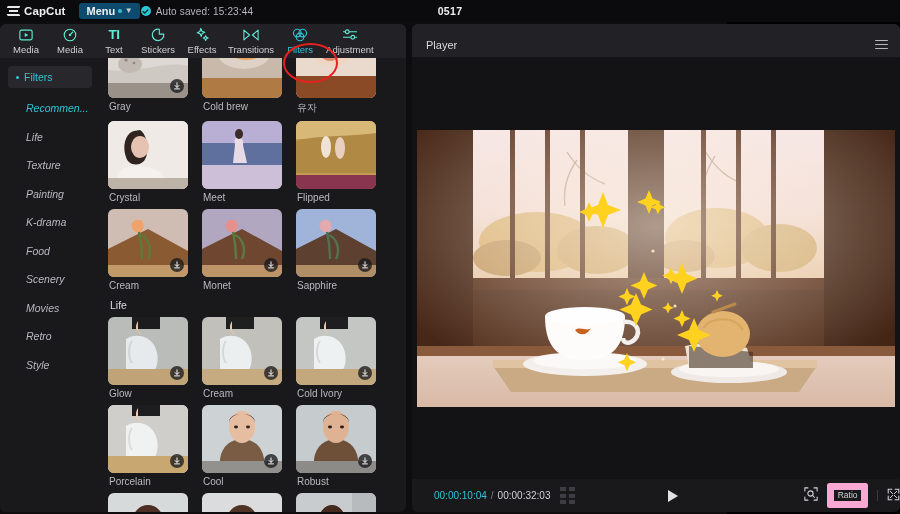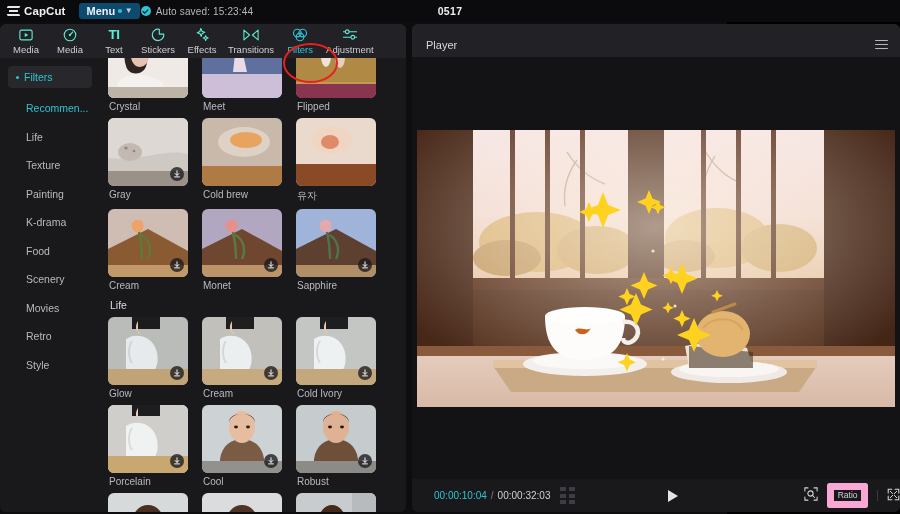--- a/index.html
+++ b/index.html
@@ -91,21 +91,21 @@
     background: #19191c; padding-top: 8px;
   }
   .cat-header {
     margin: 0 8px 6px 8px; height: 22px; background: #27272c; border-radius: 4px;
     display: flex; align-items: center; gap: 5px; padding-left: 8px;
   }
   .cat-header-dot { width: 3px; height: 3px; border-radius: 50%; background: #2ec4d4; }
   .cat-header-label { color: #2ec4d4; font-size: 10.5px; }
   .cat-item {
     height: 28.5px; display: flex; align-items: center; padding-left: 26px;
-    color: #b9b9c0; font-size: 10.5px; cursor: pointer;
+    color: #b9b9c0; font-size: 10.5px; cursor: pointer; font-style: italic;
   }
   .cat-item.active { color: #2ec4d4; }
 
   
   .grid-area {
     position: absolute; top: 34px; left: 100px; width: 306px; height: 454px;
     overflow: hidden; padding: 0 0 0 8px;
   }
   .grid-scroll { position: relative; margin-top: -28px; }
   .section-title { color: #dcdce2; font-size: 10.5px; margin: 8px 0 6px 2px; }
@@ -321,20 +321,66 @@
       <div class="cat-item">
           <span>Style</span>
         </div>
     </div>
 
     <div class="grid-area">
       <div class="grid-scroll">
 
         <div class="row">
           <div class="cell">
+            <div class="thumb">
+              <svg class="art" viewBox="0 0 80 68" preserveAspectRatio="none">
+                <rect width="80" height="68" fill="#cfc9c4"></rect>
+                <path d="M0 0 H80 V36 C58 30 30 44 0 40 Z" fill="#ddd8d3"></path>
+                <ellipse cx="22" cy="34" rx="12" ry="9" fill="#c2b9b2"></ellipse>
+                <circle cx="18" cy="30" r="1.6" fill="#8d837c"></circle>
+                <circle cx="26" cy="33" r="1.3" fill="#8d837c"></circle>
+                <rect y="53" width="80" height="15" fill="#9a9289"></rect>
+              </svg>
+              <span class="dl">
+                <svg width="8" height="8" viewBox="0 0 10 10">
+                    <path d="M5 1 V6.4 M2.6 4.4 L5 6.8 L7.4 4.4" stroke="#fff" stroke-width="1.2" fill="none" stroke-linecap="round" stroke-linejoin="round"></path>
+                    <path d="M2 8.6 H8" stroke="#fff" stroke-width="1.2" stroke-linecap="round"></path>
+                  </svg>
+              </span>
+            </div>
+            <div class="cap">Gray</div>
+          </div>
+
+          <div class="cell">
+            <div class="thumb">
+              <svg class="art" viewBox="0 0 80 68" preserveAspectRatio="none">
+                <rect width="80" height="68" fill="#c9b9ab"></rect>
+                <ellipse cx="42" cy="24" rx="26" ry="15" fill="#ded2c6"></ellipse>
+                <ellipse cx="44" cy="22" rx="16" ry="8" fill="#e8a35e"></ellipse>
+                <rect y="48" width="80" height="20" fill="#b07a44"></rect>
+              </svg>
+            </div>
+            <div class="cap">Cold brew</div>
+          </div>
+
+          <div class="cell">
+            <div class="thumb">
+              <svg class="art" viewBox="0 0 80 68" preserveAspectRatio="none">
+                <rect width="80" height="68" fill="#ead9cd"></rect>
+                <ellipse cx="36" cy="22" rx="20" ry="14" fill="#f0d6c2"></ellipse>
+                <ellipse cx="34" cy="24" rx="9" ry="7" fill="#e08a6a"></ellipse>
+                <rect y="46" width="80" height="22" fill="#8a4a25"></rect>
+              </svg>
+            </div>
+            <div class="cap">유자</div>
+          </div>
+        </div>
+
+        <div class="row">
+          <div class="cell">
             <div class="thumb sel">
               <svg class="art" viewBox="0 0 80 68" preserveAspectRatio="none">
                 <rect width="80" height="68" fill="#efeae6"></rect>
                 <path d="M26 10 C18 12 14 24 18 36 C20 44 30 46 36 40 C42 33 40 14 32 9 Z" fill="#2f2420"></path>
                 <ellipse cx="32" cy="26" rx="9" ry="11" fill="#e6c2b0"></ellipse>
                 <path d="M10 52 C22 40 40 44 54 52 L60 68 L6 68 Z" fill="#f4f1ee"></path>
                 <rect y="57" width="80" height="11" fill="#bdb3a6"></rect>
               </svg>
             </div>
             <div class="cap">Crystal</div>
@@ -358,66 +404,20 @@
               <svg class="art" viewBox="0 0 80 68" preserveAspectRatio="none">
                 <rect width="80" height="68" fill="#c29a52"></rect>
                 <rect width="80" height="18" fill="#d8b877"></rect>
                 <path d="M0 20 C20 14 50 16 80 12 L80 52 L0 52 Z" fill="#b08a45"></path>
                 <ellipse cx="30" cy="26" rx="5" ry="11" fill="#f0e2d4"></ellipse>
                 <ellipse cx="44" cy="27" rx="5" ry="11" fill="#e8cfc0"></ellipse>
                 <rect y="54" width="80" height="14" fill="#8a3550"></rect>
               </svg>
             </div>
             <div class="cap">Flipped</div>
-          </div>
-        </div>
-
-        <div class="row">
-          <div class="cell">
-            <div class="thumb">
-              <svg class="art" viewBox="0 0 80 68" preserveAspectRatio="none">
-                <rect width="80" height="68" fill="#cfc9c4"></rect>
-                <path d="M0 0 H80 V36 C58 30 30 44 0 40 Z" fill="#ddd8d3"></path>
-                <ellipse cx="22" cy="34" rx="12" ry="9" fill="#c2b9b2"></ellipse>
-                <circle cx="18" cy="30" r="1.6" fill="#8d837c"></circle>
-                <circle cx="26" cy="33" r="1.3" fill="#8d837c"></circle>
-                <rect y="53" width="80" height="15" fill="#9a9289"></rect>
-              </svg>
-              <span class="dl">
-                <svg width="8" height="8" viewBox="0 0 10 10">
-                    <path d="M5 1 V6.4 M2.6 4.4 L5 6.8 L7.4 4.4" stroke="#fff" stroke-width="1.2" fill="none" stroke-linecap="round" stroke-linejoin="round"></path>
-                    <path d="M2 8.6 H8" stroke="#fff" stroke-width="1.2" stroke-linecap="round"></path>
-                  </svg>
-              </span>
-            </div>
-            <div class="cap">Gray</div>
-          </div>
-
-          <div class="cell">
-            <div class="thumb">
-              <svg class="art" viewBox="0 0 80 68" preserveAspectRatio="none">
-                <rect width="80" height="68" fill="#c9b9ab"></rect>
-                <ellipse cx="42" cy="24" rx="26" ry="15" fill="#ded2c6"></ellipse>
-                <ellipse cx="44" cy="22" rx="16" ry="8" fill="#e8a35e"></ellipse>
-                <rect y="48" width="80" height="20" fill="#b07a44"></rect>
-              </svg>
-            </div>
-            <div class="cap">Cold brew</div>
-          </div>
-
-          <div class="cell">
-            <div class="thumb">
-              <svg class="art" viewBox="0 0 80 68" preserveAspectRatio="none">
-                <rect width="80" height="68" fill="#ead9cd"></rect>
-                <ellipse cx="36" cy="22" rx="20" ry="14" fill="#f0d6c2"></ellipse>
-                <ellipse cx="34" cy="24" rx="9" ry="7" fill="#e08a6a"></ellipse>
-                <rect y="46" width="80" height="22" fill="#8a4a25"></rect>
-              </svg>
-            </div>
-            <div class="cap">유자</div>
           </div>
         </div>
 
         <div class="row">
           <div class="cell">
             <div class="thumb">
               <svg class="art" viewBox="0 0 80 68" preserveAspectRatio="none">
                 <rect width="80" height="68" fill="#cfbdb4"></rect>
                 <path d="M0 40 L40 20 L80 42 L80 56 L0 56 Z" fill="#8a5a32"></path>
                 <path d="M26 12 C22 14 23 21 28 23 C33 25 37 20 35 14 C34 10 29 10 26 12 Z" fill="#efa36a"></path>

